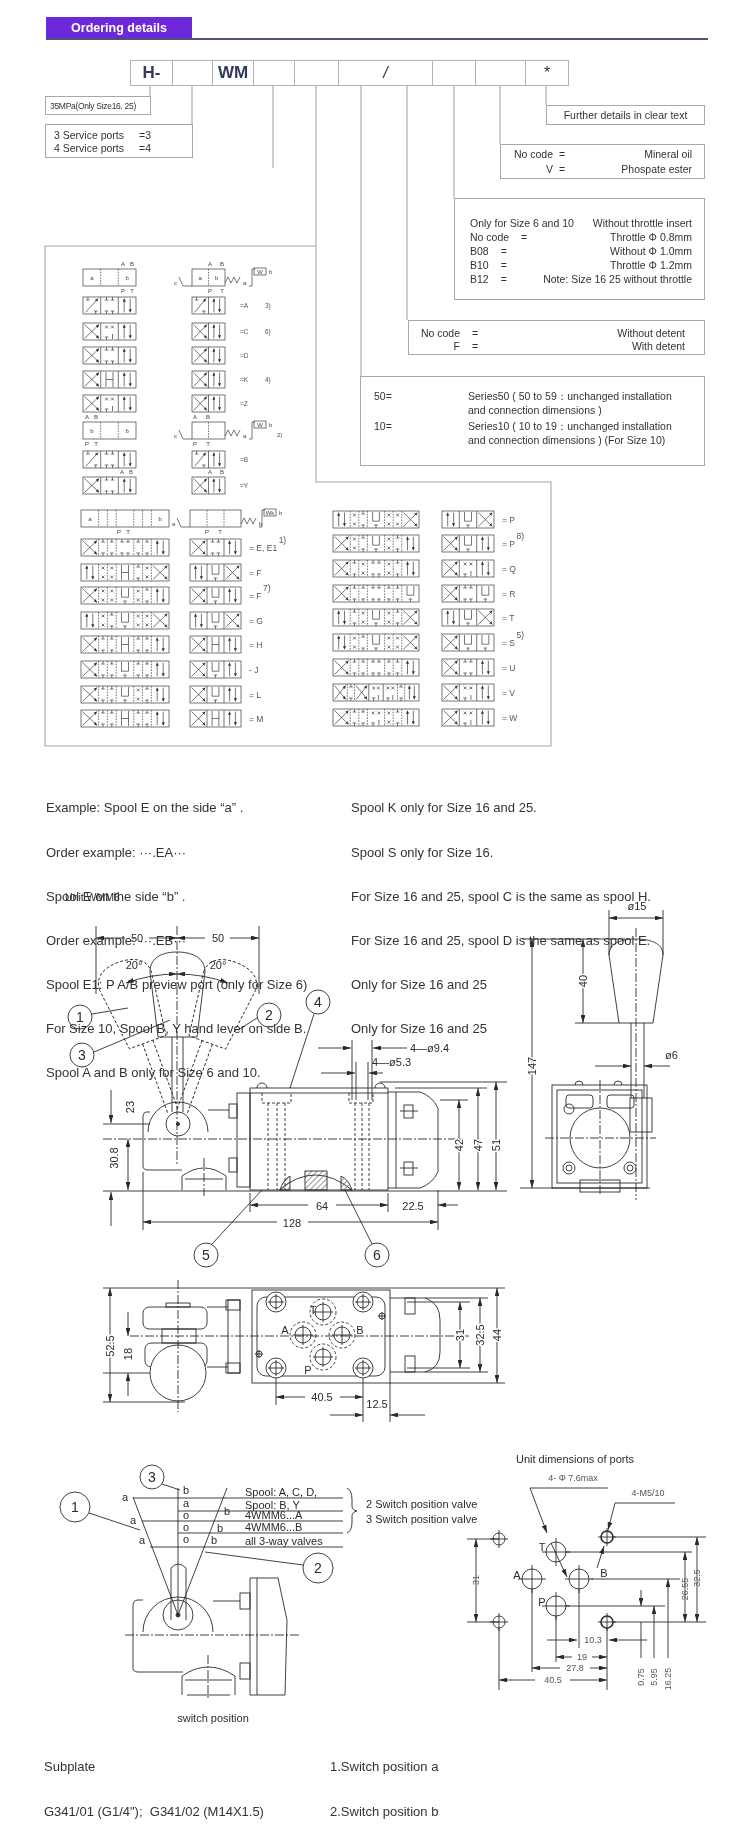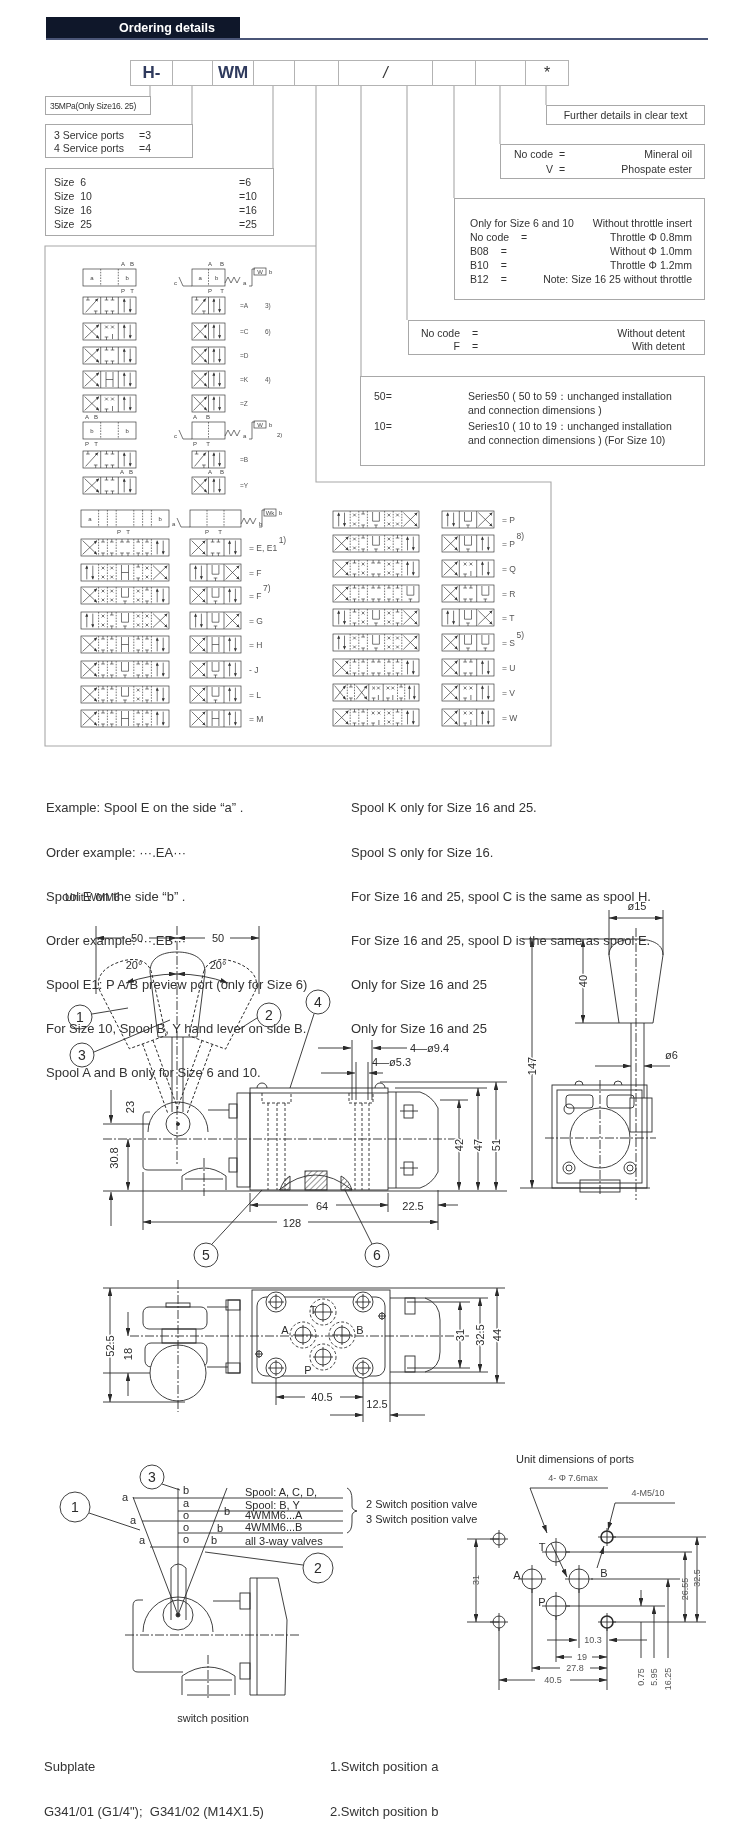--- a/index.html
+++ b/index.html
@@ -1,18 +1,18 @@
 <!DOCTYPE html>
 <html><head>
 <meta charset="utf-8">
 <style>
 html,body{margin:0;padding:0;background:#fff;}
 #page{position:relative;width:750px;height:1843px;background:#fff;overflow:hidden;font-family:"Liberation Sans",sans-serif;color:#333;}
 #art{position:absolute;left:0;top:0;}
-.hdr-tab{position:absolute;left:46px;top:17px;width:146px;height:22px;background:#0f172a;color:#fff;font-weight:bold;font-size:12.5px;line-height:22px;text-align:center;padding-left:48px;}
+.hdr-tab{position:absolute;left:46px;top:17px;width:146px;height:22px;background:#6d28d9;color:#fff;font-weight:bold;font-size:12.5px;line-height:22px;text-align:center;}
 .hdr-line{position:absolute;left:46px;top:38px;width:662px;height:2px;background:#4a5577;}
 .cell{position:absolute;top:60px;height:26px;border:1px solid #b3b3b3;box-sizing:border-box;text-align:center;line-height:24px;font-weight:bold;font-size:17px;color:#2f3a5d;}
 .cell.thin{font-weight:normal;color:#333;font-size:16px;}
 .box{position:absolute;border:1px solid #a8a8a8;box-sizing:border-box;}
 .tx{position:absolute;font-size:10.5px;line-height:14px;white-space:pre;color:#333;text-align:right;}
 .eqsp{margin-left:12px;}
 .para{position:absolute;font-size:13px;line-height:14.7px;color:#333;white-space:pre;}
 .para div{height:14.7px;}
 .wm{position:absolute;left:224px;top:907px;font-size:25px;line-height:30px;color:#c8c8c8;white-space:nowrap;}
 .dt{font-family:"Liberation Sans",sans-serif;font-size:11px;fill:#2b2b2b;stroke:none;}
@@ -1638,30 +1638,20 @@
   <span class="tx" style="left:4px;top:2px;font-size:8.5px;letter-spacing:-0.3px">35MPa(Only Size16. 25)</span>
 </div>
 
 <div class="box" style="left:45px;top:124px;width:148px;height:34px">
   <span class="tx" style="left:8px;top:3px">3 Service ports</span>
   <span class="tx" style="left:93px;top:3px">=3</span>
   <span class="tx" style="left:8px;top:16px">4 Service ports</span>
   <span class="tx" style="left:93px;top:16px">=4</span>
 </div>
 
-<div class="box" style="left:45px;top:168px;width:229px;height:68px">
-  <span class="tx" style="left:8px;top:6px">Size  6</span>
-  <span class="tx" style="left:193px;top:6px">=6</span>
-  <span class="tx" style="left:8px;top:20px">Size  10</span>
-  <span class="tx" style="left:193px;top:20px">=10</span>
-  <span class="tx" style="left:8px;top:34px">Size  16</span>
-  <span class="tx" style="left:193px;top:34px">=16</span>
-  <span class="tx" style="left:8px;top:48px">Size  25</span>
-  <span class="tx" style="left:193px;top:48px">=25</span>
-</div>
 
 <div class="box" style="left:546px;top:105px;width:159px;height:20px">
   <span class="tx" style="left:0;right:0;top:2px;text-align:center">Further details in clear text</span>
 </div>
 
 <div class="box" style="left:500px;top:144px;width:205px;height:35px">
   <span class="tx" style="left:8px;width:44px;text-align:right;top:2px">No code</span>
   <span class="tx" style="left:58px;top:2px">=</span>
   <span class="tx" style="right:12px;top:2px">Mineral oil</span>
   <span class="tx" style="left:8px;width:44px;text-align:right;top:17px">V</span>

